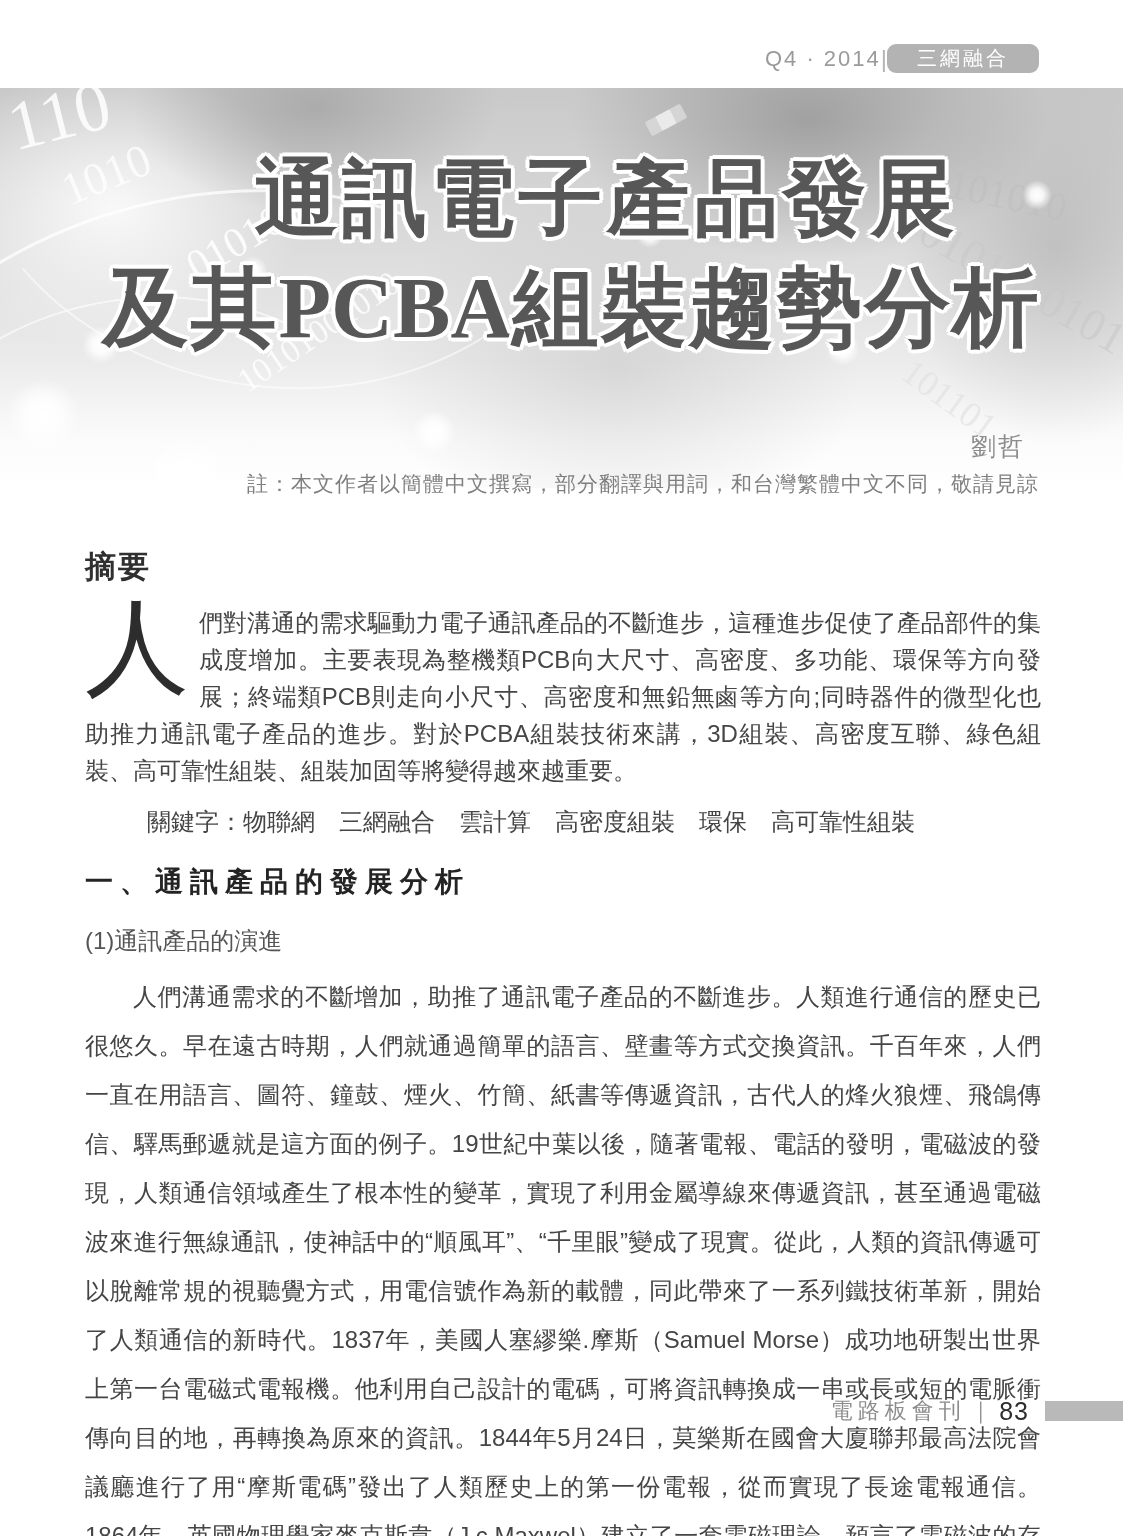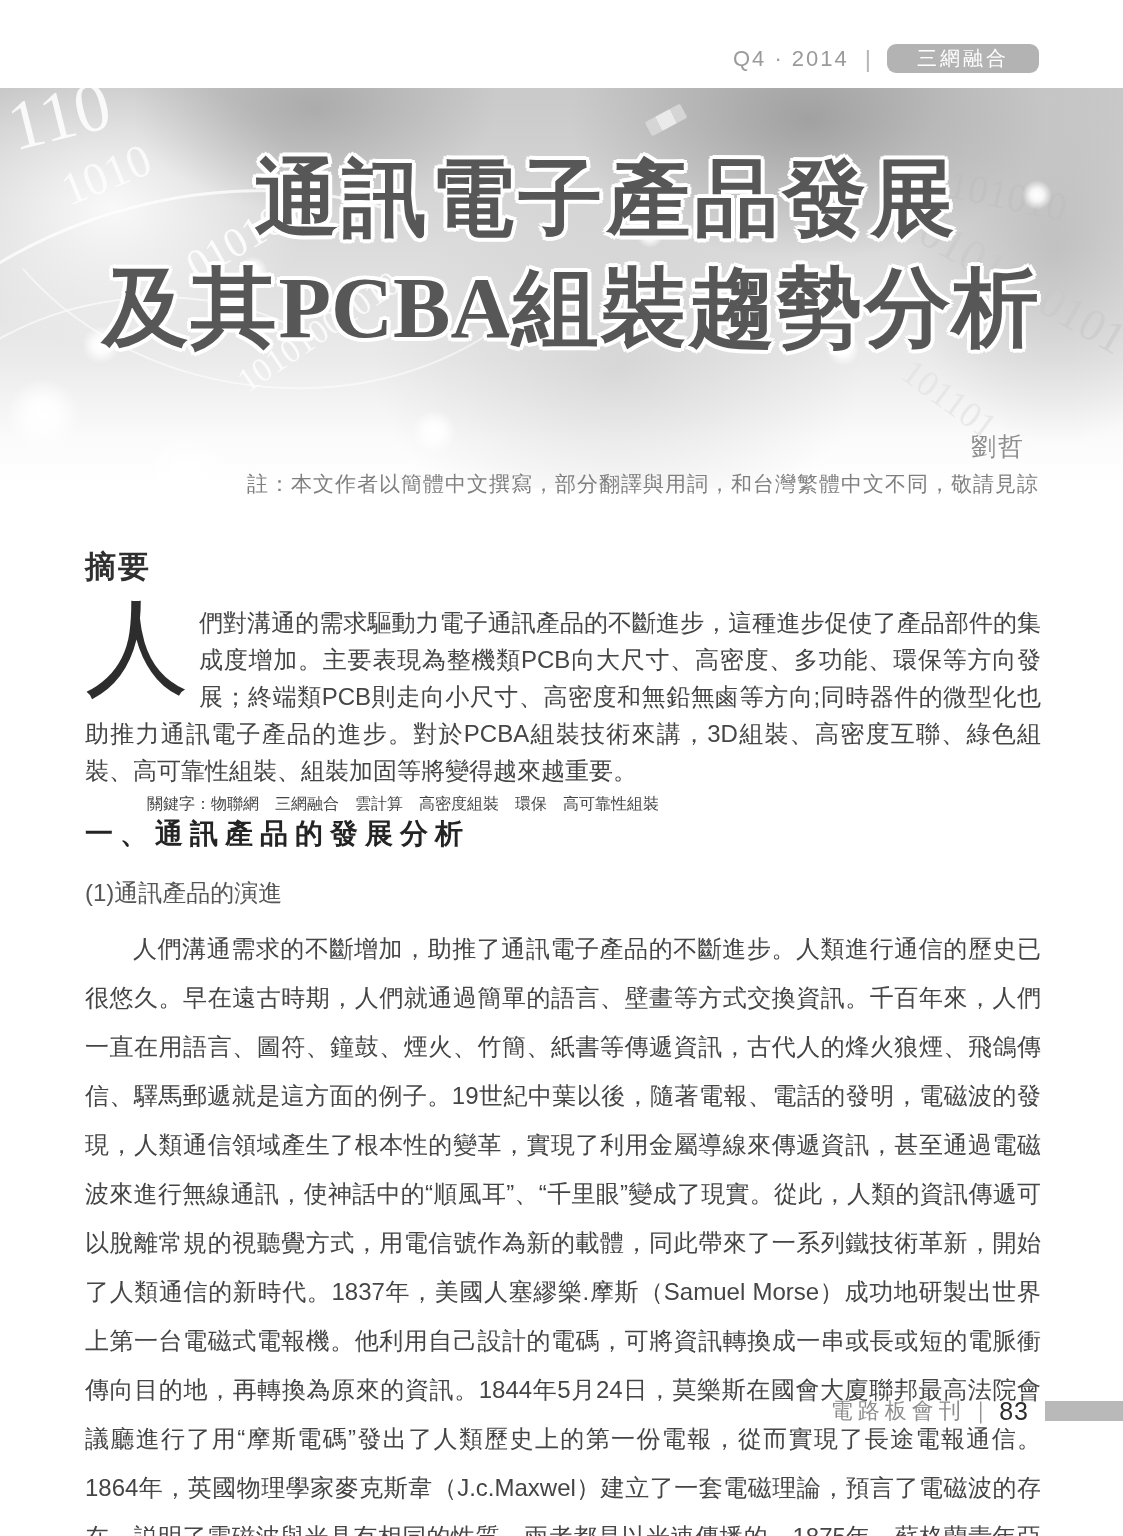--- a/index.html
+++ b/index.html
@@ -3,21 +3,21 @@
 <meta charset="utf-8">
 <style>
   * { margin:0; padding:0; box-sizing:border-box; }
   html,body { background:#ffffff; }
   .page {
     position:relative; width:1123px; height:1536px; background:#ffffff;
     overflow:hidden; font-family:"Liberation Sans", sans-serif;
   }
 
   
-  .header { position:absolute; top:44px; right:84px; display:flex; align-items:center; gap:16px; }
+  .header { position:absolute; top:44px; right:84px; display:flex; align-items:center; }
   .issue { color:#9a9a9a; font-size:22px; letter-spacing:2px; }
   .hsep { color:#b5b5b5; font-size:24px; font-weight:200; }
   .badge {
     background:#b3b3b3; color:#ffffff; border-radius:9px;
     width:152px; height:29px; line-height:29px; text-align:center;
     font-size:20px; letter-spacing:3px;
   }
 
   
   .banner {
@@ -74,22 +74,22 @@
   .note { position:absolute; top:470px; right:84px; color:#7f7f7f; font-size:21px; letter-spacing:1px; white-space:nowrap; }
 
   
   .content { position:absolute; top:546px; left:85px; width:956px; }
   .abs-head { font-size:31px; font-weight:bold; color:#303030; letter-spacing:2px; margin-bottom:16px; }
   .abs-para { font-size:24px; line-height:37px; color:#454545; text-align:justify; text-justify:inter-character; }
   .dropcap {
     float:left; font-family:"Liberation Serif", serif; font-size:104px; line-height:80px;
     padding:4px 10px 0 0; color:#2d2d2d;
   }
-  .keywords { margin-top:5px; padding-left:62px; font-size:16px; color:#454545; }
-  .sec-head { font-size:28px; font-weight:bold; color:#242424; letter-spacing:7px; }
+  .keywords { margin-top:17px; padding-left:62px; font-size:24px; color:#454545; }
+  .sec-head { margin-top:25px; font-size:28px; font-weight:bold; color:#242424; letter-spacing:7px; }
   .sub-head { margin-top:24px; font-size:24px; color:#555555; }
   .body-para {
     margin-top:15px; font-size:24px; line-height:49px; color:#454545;
     text-align:justify; text-justify:inter-character; text-indent:2em;
   }
 
   
   .footer { position:absolute; top:1396px; right:0; display:flex; align-items:center; }
   .f-journal { color:#8c8c8c; font-size:22px; letter-spacing:5px; }
   .f-sep { color:#8c8c8c; font-size:22px; margin:0 8px 0 4px; }

